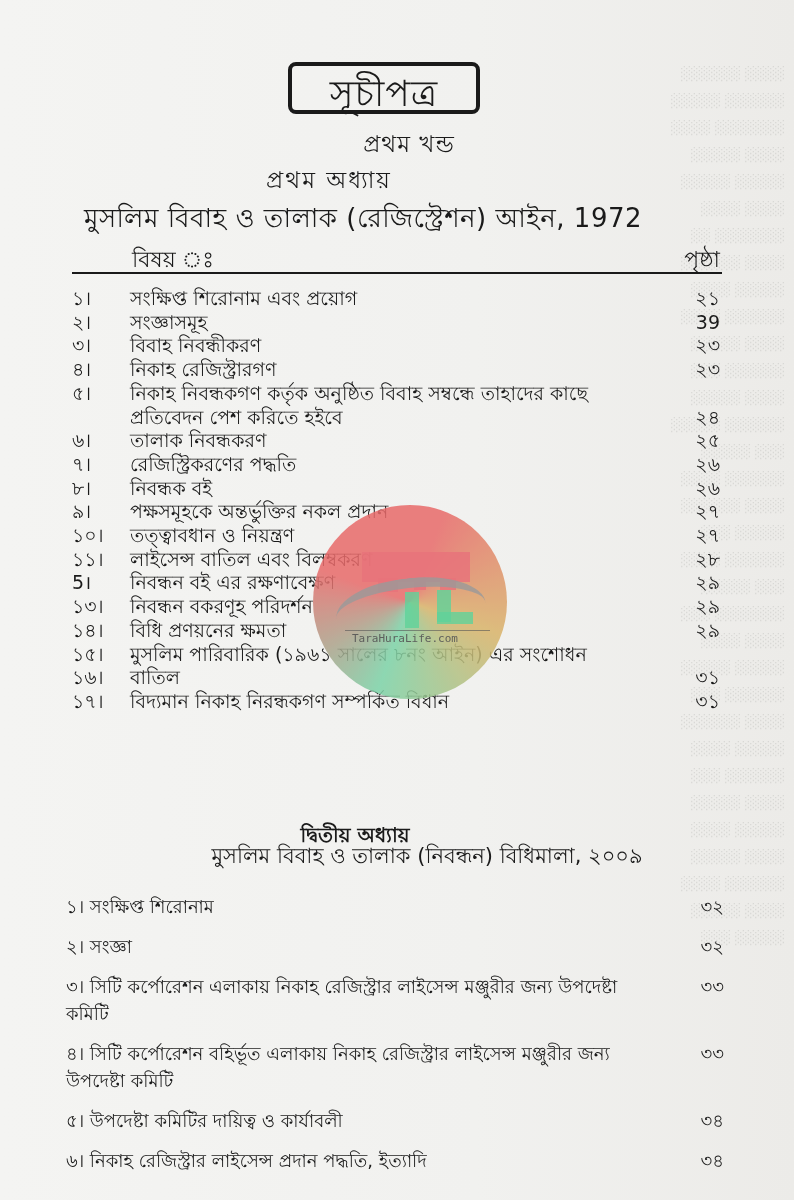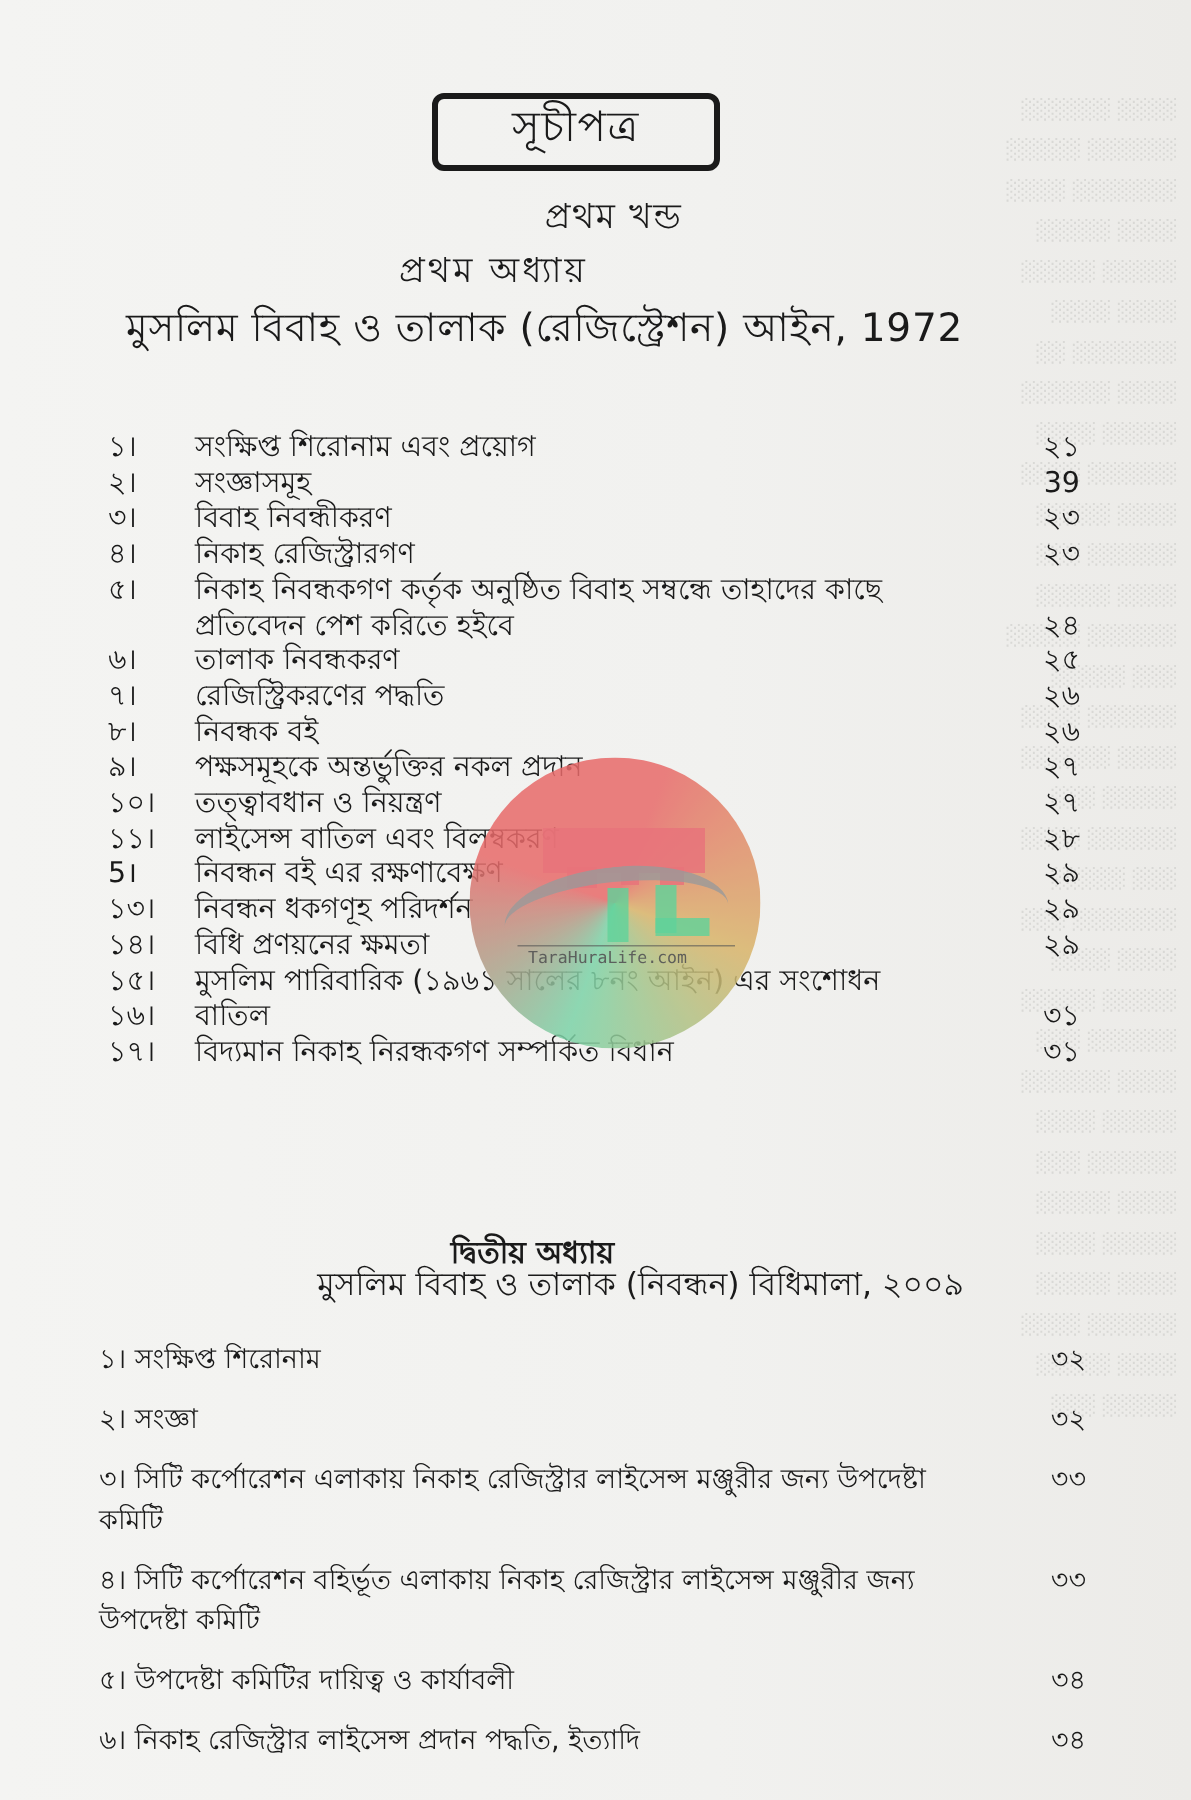--- a/index.html
+++ b/index.html
@@ -37,23 +37,23 @@
     }
     .title-box {
       position: absolute;
       left: 288px;
       top: 62px;
       width: 184px;
       height: 44px;
       border: 4px solid #1a1a1a;
       border-radius: 8px;
       display: flex;
-      align-items: flex-end;
+      align-items: flex-start;
       justify-content: center;
-      font-size: 28px;
+      font-size: 36px;
       font-family: Liberation Sans, sans-serif;
       letter-spacing: 1px;
     }
     .h-part {
       position: absolute;
       left: 0; width: 794px;
       top: 126px;
       text-align: center;
       font-size: 23px;
       font-family: "DejaVu Serif", serif;
@@ -208,20 +208,24 @@
   </div>
 
   <div class="title-box">
     <span>সূচীপত্র</span>
   </div>
 
   <div class="h-part">প্রথম খন্ড</div>
   <div class="h-chapter">প্রথম অধ্যায়</div>
   <div class="h-act">মুসলিম বিবাহ ও তালাক (রেজিস্ট্রেশন) আইন, 1972</div>
 
+  <div class="col-head">
+    <span class="subject">বিষয় ঃ</span>
+    <span class="page-col">পৃষ্ঠা</span>
+  </div>
 
   <div class="toc1">
     <div class="row">
       <span class="num">১।</span>
       <span class="title">সংক্ষিপ্ত শিরোনাম এবং প্রয়োগ</span>
       <span class="pg">২১</span>
     </div>
     <div class="row">
       <span class="num">২।</span>
       <span class="title">সংজ্ঞাসমূহ</span>
@@ -272,21 +276,21 @@
       <span class="title">লাইসেন্স বাতিল এবং বিলম্বকরণ</span>
       <span class="pg">২৮</span>
     </div>
     <div class="row">
       <span class="num">5।</span>
       <span class="title">নিবন্ধন বই এর রক্ষণাবেক্ষণ</span>
       <span class="pg">২৯</span>
     </div>
     <div class="row">
       <span class="num">১৩।</span>
-      <span class="title">নিবন্ধন ধকগণূহ পরিদর্শন</span>
+      <span class="title">নিবন্ধন বকরণূহ পরিদর্শন</span>
       <span class="pg">২৯</span>
     </div>
     <div class="row">
       <span class="num">১৪।</span>
       <span class="title">বিধি প্রণয়নের ক্ষমতা</span>
       <span class="pg">২৯</span>
     </div>
     <div class="row">
       <span class="num">১৫।</span>
       <span class="title">মুসলিম পারিবারিক (১৯৬১ সালের ৮নং আইন) এর সংশোধন</span>

